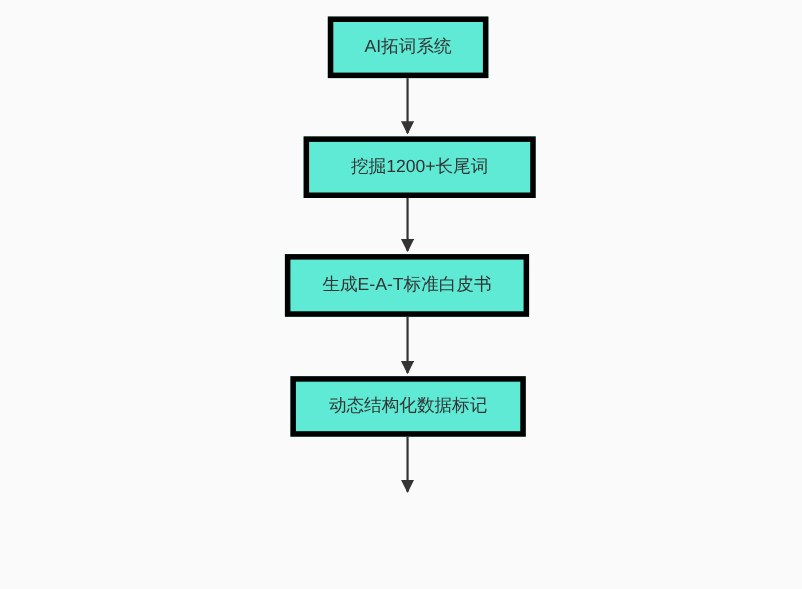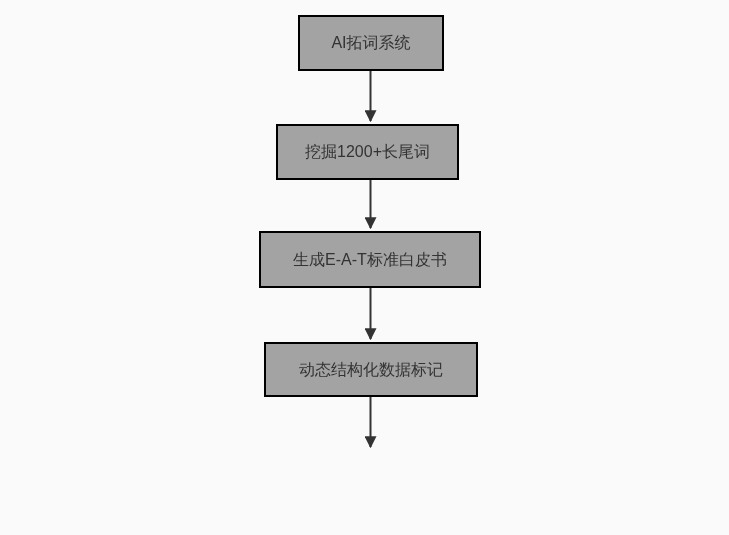--- a/index.html
+++ b/index.html
@@ -20,33 +20,33 @@
     position: absolute;
     left: 0;
     top: 0;
     width: 729px;
     height: 535px;
     pointer-events: none;
   }
   .node {
     position: absolute;
     box-sizing: border-box;
-    background: #a3a3a3;
-    border: 2px solid #000000;
+    background: #5eead4;
+    border: 5px solid #000000;
     color: #333333;
     font-size: 16px;
     line-height: 1.2;
     display: flex;
     align-items: center;
     justify-content: center;
     text-align: right;
     white-space: nowrap;
   }
   .node.n1 { left: 298px; top: 15px;  width: 146px; height: 56px; }
-  .node.n2 { left: 276px; top: 124px; width: 183px; height: 56px; }
+  .node.n2 { left: 276px; top: 124px; width: 211px; height: 56px; }
   .node.n3 { left: 259px; top: 231px; width: 222px; height: 57px; }
   .node.n4 { left: 264px; top: 342px; width: 214px; height: 55px; }
   .node.n5 { left: 253px; top: 450px; width: 235px; height: 56px; }
   .edge-line {
     stroke: #333333;
     stroke-width: 2;
     fill: none;
   }
 </style>
 </head>

